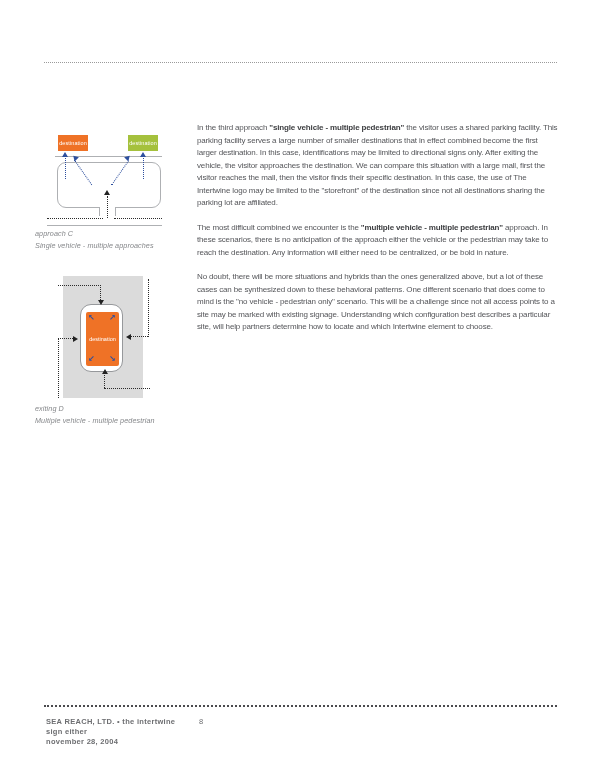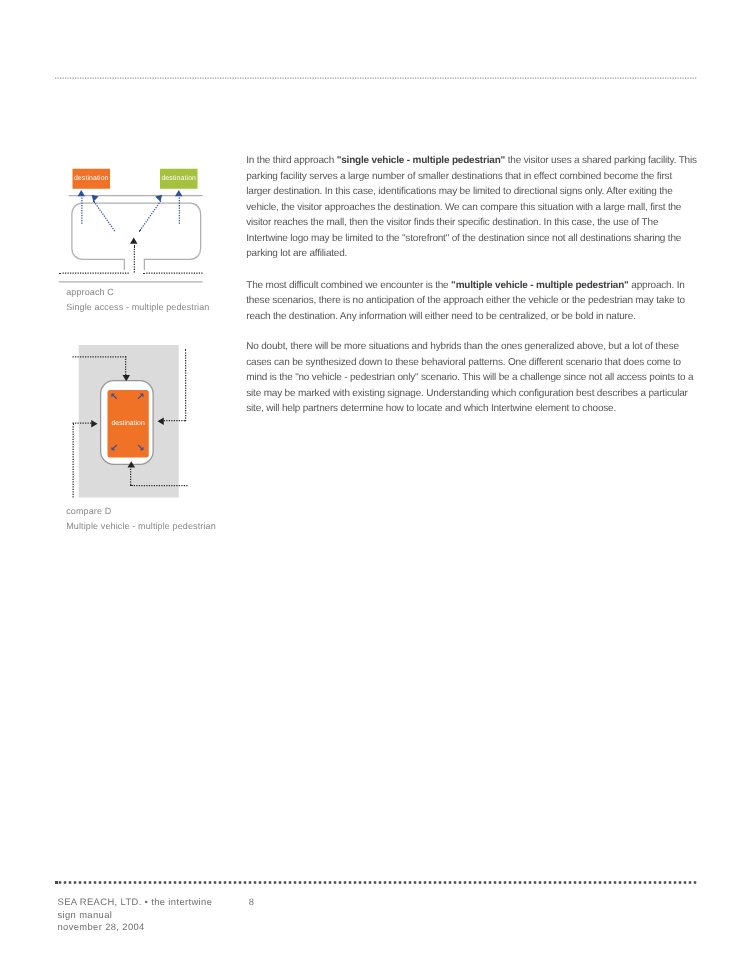--- a/index.html
+++ b/index.html
@@ -14,21 +14,21 @@
 
   
   .body-text{
     position:absolute;left:197px;top:122px;width:362px;
     font-size:8px;line-height:12.5px;color:#55565a;letter-spacing:-0.15px;
   }
   .body-text p{margin:0 0 12px 0;}
   .body-text strong{font-weight:bold;color:#3f4043;}
 
   
-  .caption{position:absolute;left:53px;font-size:7.2px;color:#85878a;letter-spacing:0.1px;}
+  .caption{position:absolute;left:35px;font-size:7.2px;font-style:italic;color:#85878a;letter-spacing:0.1px;}
   .gray-hline{position:absolute;height:0;border-top:1.5px solid #aeb0b3;}
   .dot-black-h{position:absolute;height:0;border-top:1.5px dotted #2b2b2b;}
   .dot-black-v{position:absolute;width:0;border-left:1.5px dotted #2b2b2b;}
   .dot-blue-v{position:absolute;width:0;border-left:1.5px dotted #2d4f9e;}
   .dot-blue-diag{position:absolute;height:0;border-top:1.5px dotted #2d4f9e;transform-origin:0 0;}
   .arr{position:absolute;width:0;height:0;}
   .arr.up{border-left:3.5px solid transparent;border-right:3.5px solid transparent;border-bottom:5px solid #222;}
   .arr.down{border-left:3.5px solid transparent;border-right:3.5px solid transparent;border-top:5px solid #222;}
   .arr.left{border-top:3.5px solid transparent;border-bottom:3.5px solid transparent;border-right:5px solid #222;}
   .arr.right{border-top:3.5px solid transparent;border-bottom:3.5px solid transparent;border-left:5px solid #222;}
@@ -52,21 +52,21 @@
   .diagram-d{position:absolute;left:47px;top:276px;width:118px;height:124px;}
   .gray-square{position:absolute;left:16px;top:0;width:80px;height:122px;background:#dbdbdb;}
   .white-rounded{position:absolute;left:33px;top:28px;width:41px;height:66px;background:#fff;
     border:1.5px solid #96989b;border-radius:11px;}
   .orange-rect{position:absolute;left:39px;top:36px;width:33px;height:54px;background:#ef7226;border-radius:2px;
     display:flex;align-items:center;justify-content:center;color:#fff;font-size:5.5px;}
   .corner-arrow{position:absolute;font-size:8px;line-height:8px;color:#2d4f9e;font-weight:bold;}
 
   
   .footer-block{position:absolute;left:46px;top:717px;font-size:7.5px;line-height:10px;
-    color:#6d6e71;letter-spacing:0.3px;}
+    color:#6d6e71;letter-spacing:0.3px;font-weight:bold;}
   .page-number{position:absolute;left:199px;top:717px;font-size:7.5px;color:#6d6e71;}
 </style>
 </head>
 <body>
 
 <div class="page">
 
   <div class="top-rule"></div>
 
   <div class="diagram-c">
@@ -94,21 +94,21 @@
 
     <div class="dot-black-h" style="left:0;top:85px;width:56px;"></div>
     <div class="dot-black-h" style="left:67px;top:85px;width:48px;"></div>
     <div class="dot-black-v" style="left:60px;top:63px;height:22px;"></div>
     <div class="arr up" style="left:57px;top:57px;"></div>
 
     <div class="gray-hline" style="left:0;top:92px;width:115px;"></div>
   </div>
 
   <div class="caption" style="top:229px;">approach C</div>
-  <div class="caption" style="top:241px;">Single access - multiple pedestrian</div>
+  <div class="caption" style="top:241px;">Single vehicle - multiple approaches</div>
 
   <div class="diagram-d">
     <div class="gray-square"></div>
     <div class="white-rounded"></div>
     <div class="orange-rect">destination</div>
 
     <span class="corner-arrow" style="left:41px;top:38px;">↖</span>
     <span class="corner-arrow" style="left:62px;top:38px;">↗</span>
     <span class="corner-arrow" style="left:41px;top:79px;">↙</span>
     <span class="corner-arrow" style="left:62px;top:79px;">↘</span>
@@ -123,30 +123,30 @@
 
     <div class="dot-black-v" style="left:11px;top:62px;height:60px;"></div>
     <div class="dot-black-h" style="left:11px;top:62px;width:15px;"></div>
     <div class="arr right" style="left:26px;top:59.5px;"></div>
 
     <div class="dot-black-h" style="left:57px;top:112px;width:46px;"></div>
     <div class="dot-black-v" style="left:57px;top:99px;height:13px;"></div>
     <div class="arr up" style="left:54.5px;top:93px;"></div>
   </div>
 
-  <div class="caption" style="top:404px;">compare D</div>
+  <div class="caption" style="top:404px;">exiting D</div>
   <div class="caption" style="top:416px;">Multiple vehicle - multiple pedestrian</div>
 
   <div class="body-text">
       <p><span>In the third approach </span><strong>"single vehicle - multiple pedestrian"</strong><span> the visitor uses a shared parking facility. This parking facility serves a large number of smaller destinations that in effect combined become the first larger destination. In this case, identifications may be limited to directional signs only. After exiting the vehicle, the visitor approaches the destination. We can compare this situation with a large mall, first the visitor reaches the mall, then the visitor finds their specific destination. In this case, the use of The Intertwine logo may be limited to the "storefront" of the destination since not all destinations sharing the parking lot are affiliated.</span></p>
       <p><span>The most difficult combined we encounter is the </span><strong>"multiple vehicle - multiple pedestrian"</strong><span> approach. In these scenarios, there is no anticipation of the approach either the vehicle or the pedestrian may take to reach the destination. Any information will either need to be centralized, or be bold in nature.</span></p>
       <p><span>No doubt, there will be more situations and hybrids than the ones generalized above, but a lot of these cases can be synthesized down to these behavioral patterns. One different scenario that does come to mind is the "no vehicle - pedestrian only" scenario. This will be a challenge since not all access points to a site may be marked with existing signage. Understanding which configuration best  describes a particular site, will help partners determine how to locate and which Intertwine element to choose.</span></p>
     </div>
 
   <div class="footer-rule"></div>
   <div class="footer-block">
     <div>SEA REACH, LTD. • the intertwine</div>
-    <div>sign manual</div>
+    <div>sign either</div>
     <div>november 28, 2004</div>
   </div>
   <div class="page-number">8</div>
 
 </div>
 
 </body></html>

